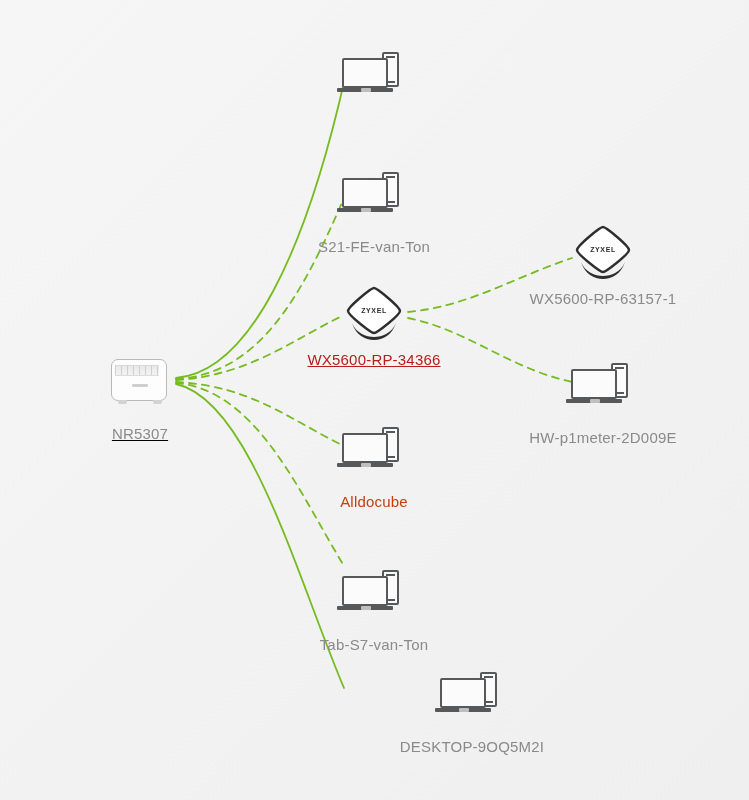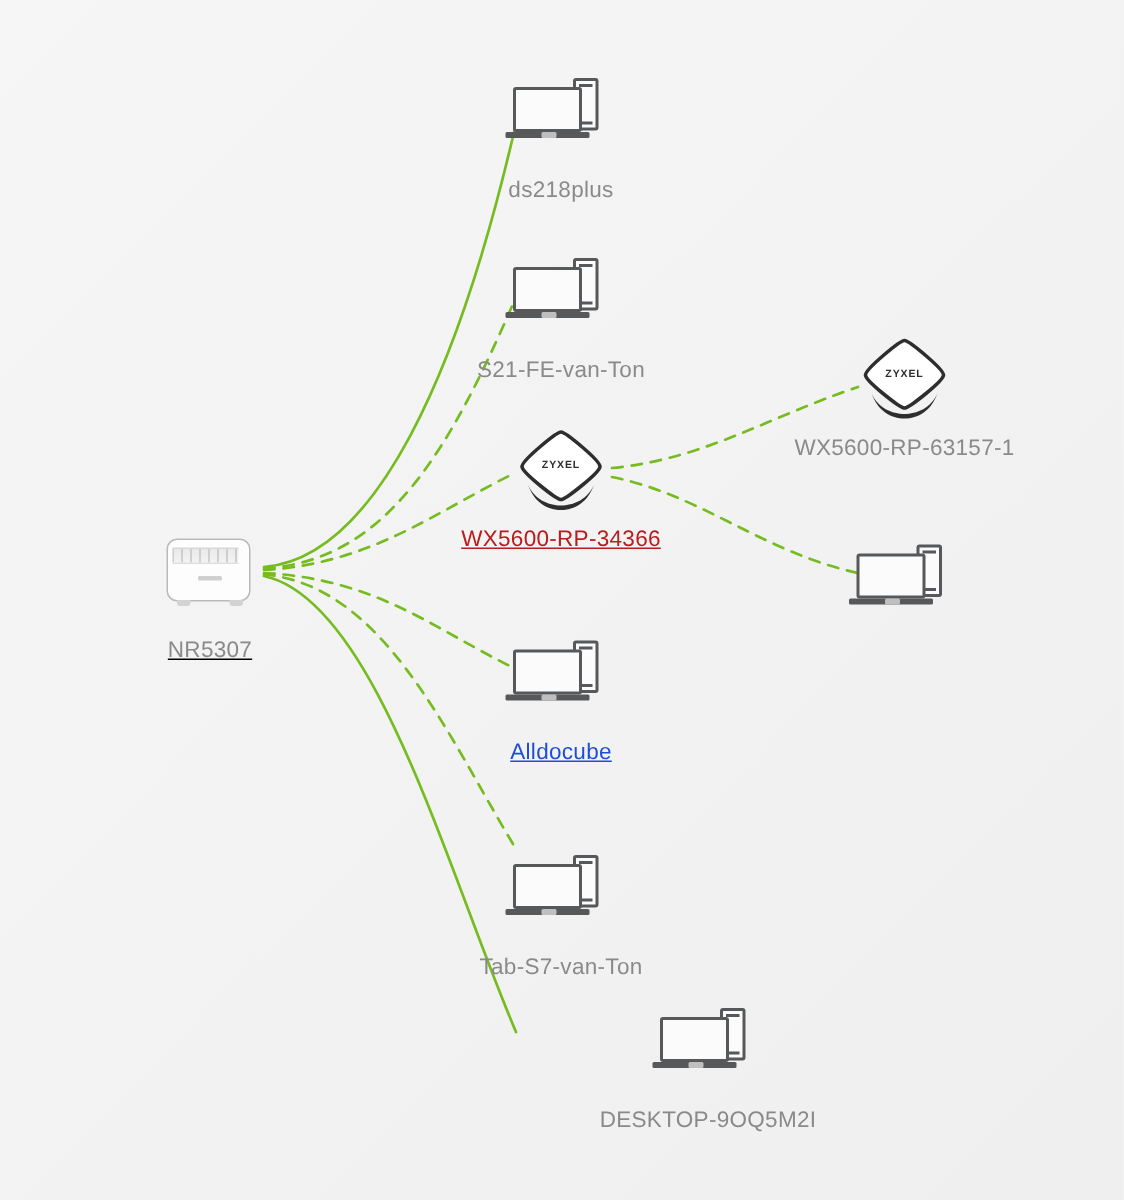--- a/index.html
+++ b/index.html
@@ -209,21 +209,20 @@
       </div>
       <div class="node" style="left: 374px; top: 46px;">
         <div class="node-icon">
           <div class="client-icon">
             <div class="phone-body"></div>
             <div class="laptop-screen"></div>
             <div class="laptop-base"></div>
             <div class="laptop-notch"></div>
           </div>
         </div>
-        <div class="node-label wide" style="color: rgb(138, 138, 138);">ds218plus</div>
       </div>
       <div class="node" style="left: 374px; top: 166px;">
         <div class="node-icon">
           <div class="client-icon">
             <div class="phone-body"></div>
             <div class="laptop-screen"></div>
             <div class="laptop-base"></div>
             <div class="laptop-notch"></div>
           </div>
         </div>
@@ -255,31 +254,32 @@
       </div>
       <div class="node" style="left: 603px; top: 357px;">
         <div class="node-icon">
           <div class="client-icon">
             <div class="phone-body"></div>
             <div class="laptop-screen"></div>
             <div class="laptop-base"></div>
             <div class="laptop-notch"></div>
           </div>
         </div>
+        <div class="node-label wide" style="color: rgb(138, 138, 138);">HW-p1meter-2D009E</div>
       </div>
       <div class="node" style="left: 374px; top: 421px;">
         <div class="node-icon">
           <div class="client-icon">
             <div class="phone-body"></div>
             <div class="laptop-screen"></div>
             <div class="laptop-base"></div>
             <div class="laptop-notch"></div>
           </div>
         </div>
-        <div class="node-label wide" style="color: #1d4ed8; text-decoration: underline;">Alldocube</div>
+        <div class="node-label wide" style="color: #c2410c;">Alldocube</div>
       </div>
       <div class="node" style="left: 374px; top: 564px;">
         <div class="node-icon">
           <div class="client-icon">
             <div class="phone-body"></div>
             <div class="laptop-screen"></div>
             <div class="laptop-base"></div>
             <div class="laptop-notch"></div>
           </div>
         </div>

